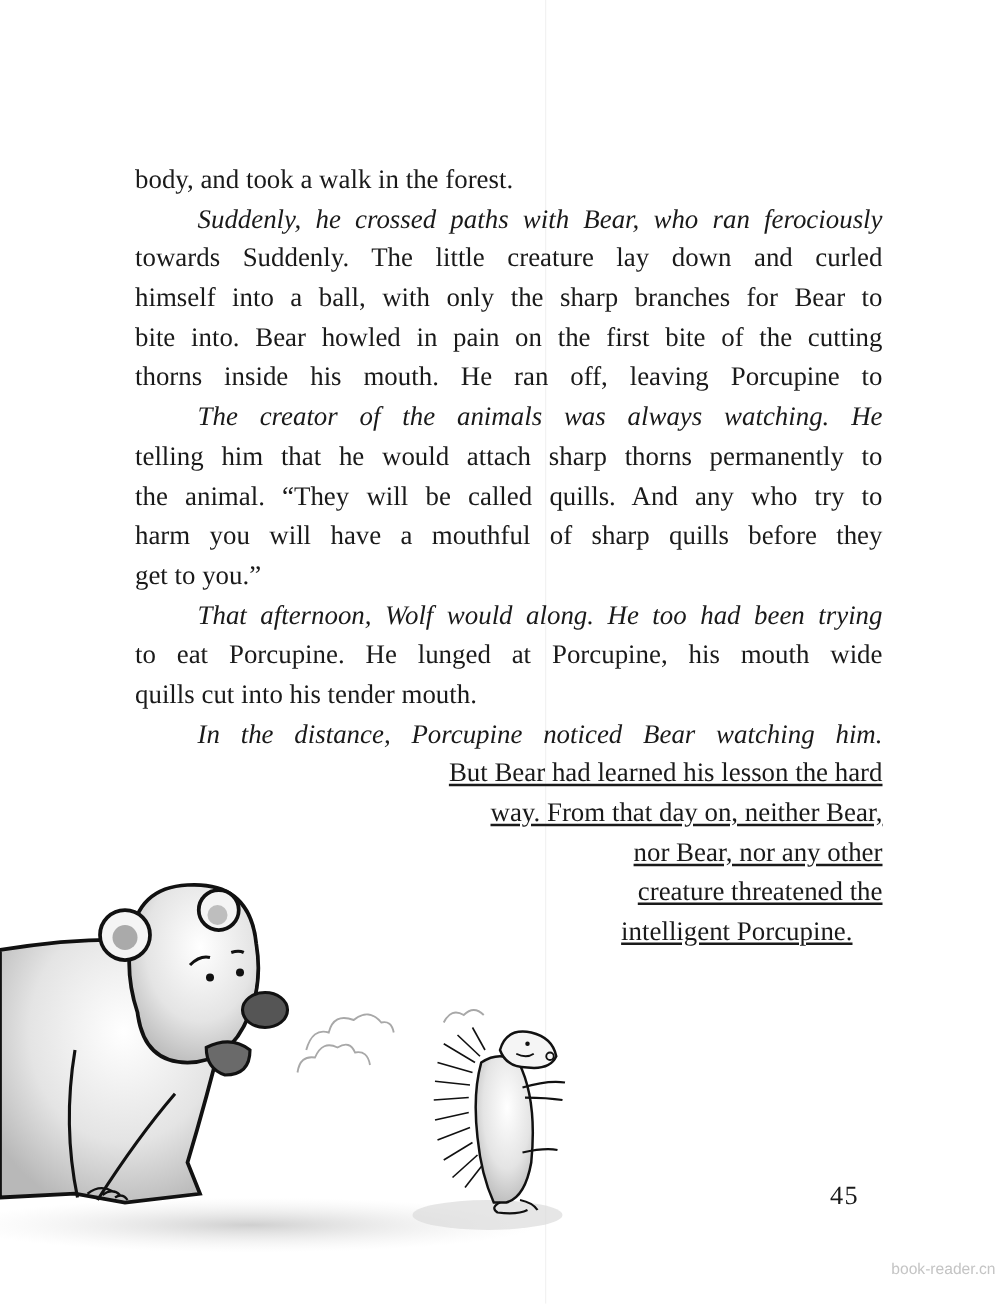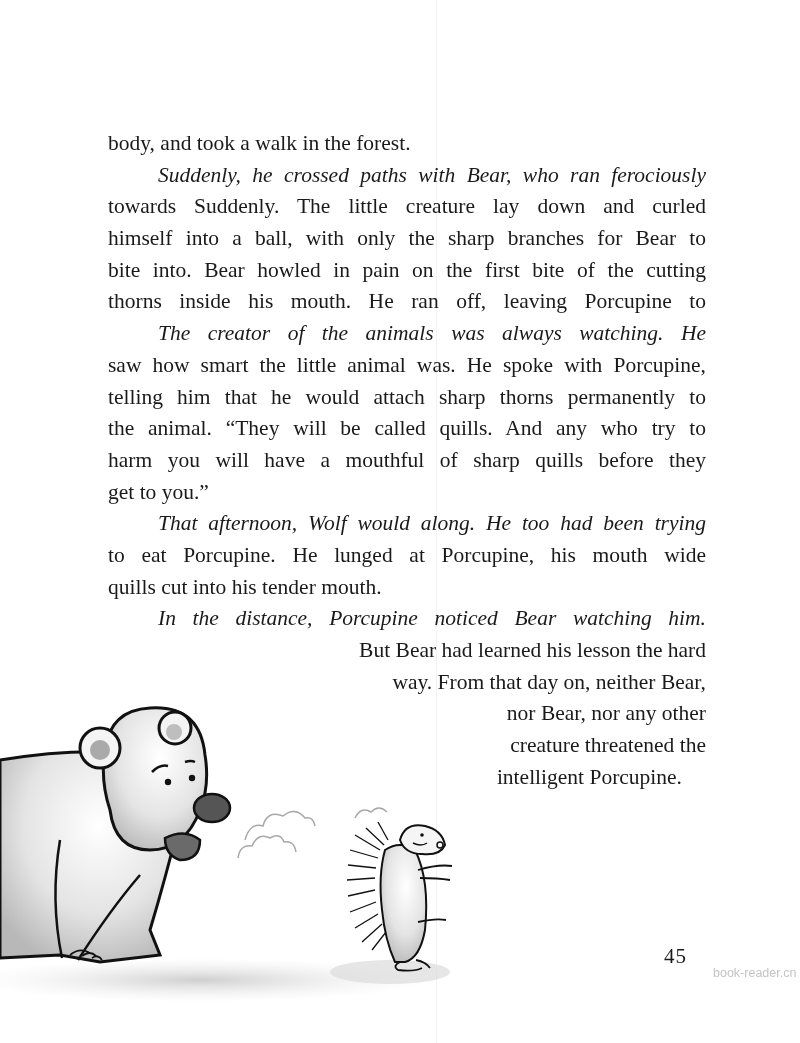--- a/index.html
+++ b/index.html
@@ -11,46 +11,45 @@
   }
   .page { position: absolute; left: 0; top: 0; width: 646px; height: 1043px; }
   .seam { position: absolute; left: 436px; top: 0; width: 1px; height: 1043px; background: #f2f2f2; }
   .text-block { position: absolute; left: 108px; top: 128px; width: 598px; }
   .line {
     height: 31.7px; line-height: 31.7px; font-size: 21.5px;
     white-space: nowrap; text-align: justify; text-align-last: justify;
   }
   .line.last { text-align-last: left; }
   .line.indent { padding-left: 50px; font-style: italic; }
-  .line.right { text-align: right; text-align-last: right; }
+  .line.right { text-align: right; text-align-last: right; text-decoration: underline; }
   .illustration { position: absolute; left: 0; top: 700px; width: 470px; height: 320px; }
   .page-number { position: absolute; left: 664px; top: 944px; font-size: 21px; letter-spacing: 1px; }
   .watermark {
-    position: absolute; left: 713px; top: 966px; font-size: 12.5px;
+    position: absolute; left: 713px; top: 1008px; font-size: 12.5px;
     color: #c4c4c4; font-family: "Liberation Sans", "DejaVu Sans", sans-serif; white-space: nowrap;
   }
 </style>
 </head>
 <body>
 
 <div class="page">
   <div class="seam"></div>
 
   <div class="text-block">
 
     <div class="line last">body, and took a walk in the forest.</div>
 
     <div class="line indent">Suddenly, he crossed paths with Bear, who ran ferociously</div>
     <div class="line">towards Suddenly. The little creature lay down and curled</div>
     <div class="line">himself into a ball, with only the sharp branches for Bear to</div>
     <div class="line">bite into. Bear howled in pain on the first bite of the cutting</div>
     <div class="line">thorns inside his mouth. He ran off, leaving Porcupine to</div>
 
     <div class="line indent">The creator of the animals was always watching. He</div>
-    <div class="line">saw how smart the little animal was. He spoke with Porcupine,</div>
     <div class="line">telling him that he would attach sharp thorns permanently to</div>
     <div class="line">the animal. “They will be called quills. And any who try to</div>
     <div class="line">harm you will have a mouthful of sharp quills before they</div>
     <div class="line last">get to you.”</div>
 
     <div class="line indent">That afternoon, Wolf would along. He too had been trying</div>
     <div class="line">to eat Porcupine. He lunged at Porcupine, his mouth wide</div>
     <div class="line last">quills cut into his tender mouth.</div>
 
     <div class="line indent">In the distance, Porcupine noticed Bear watching him.</div>

